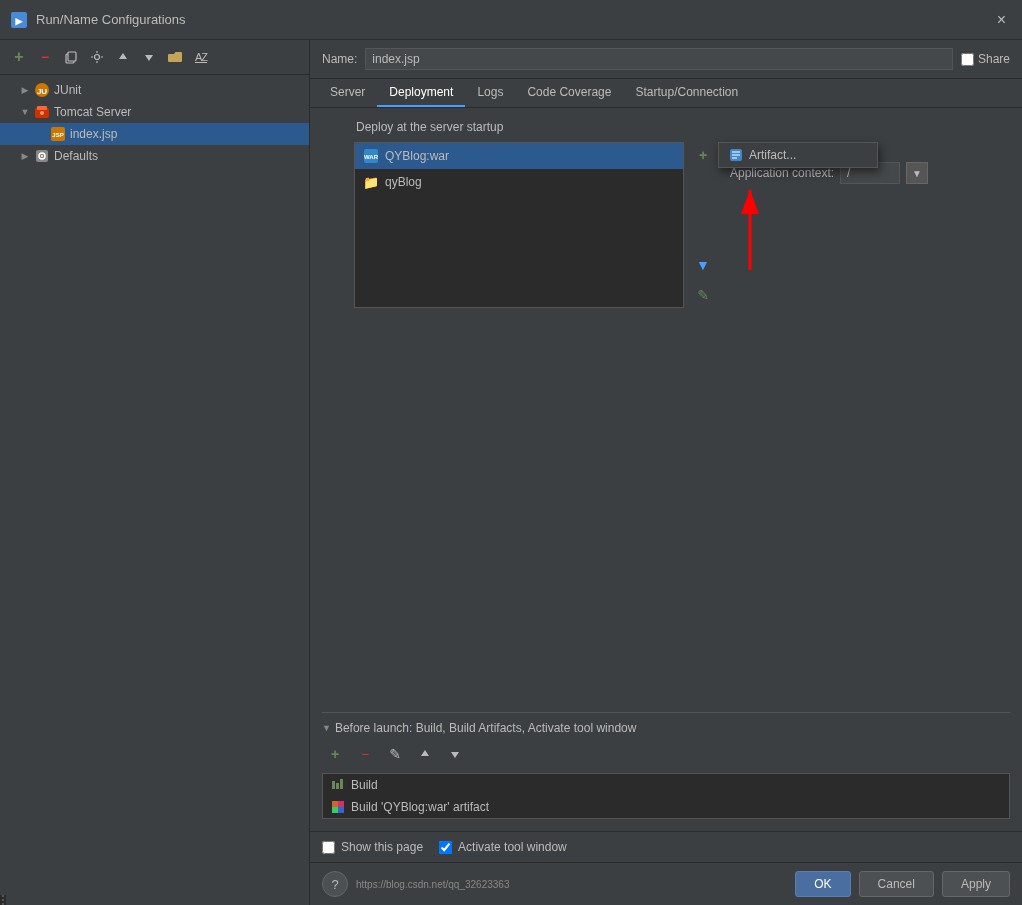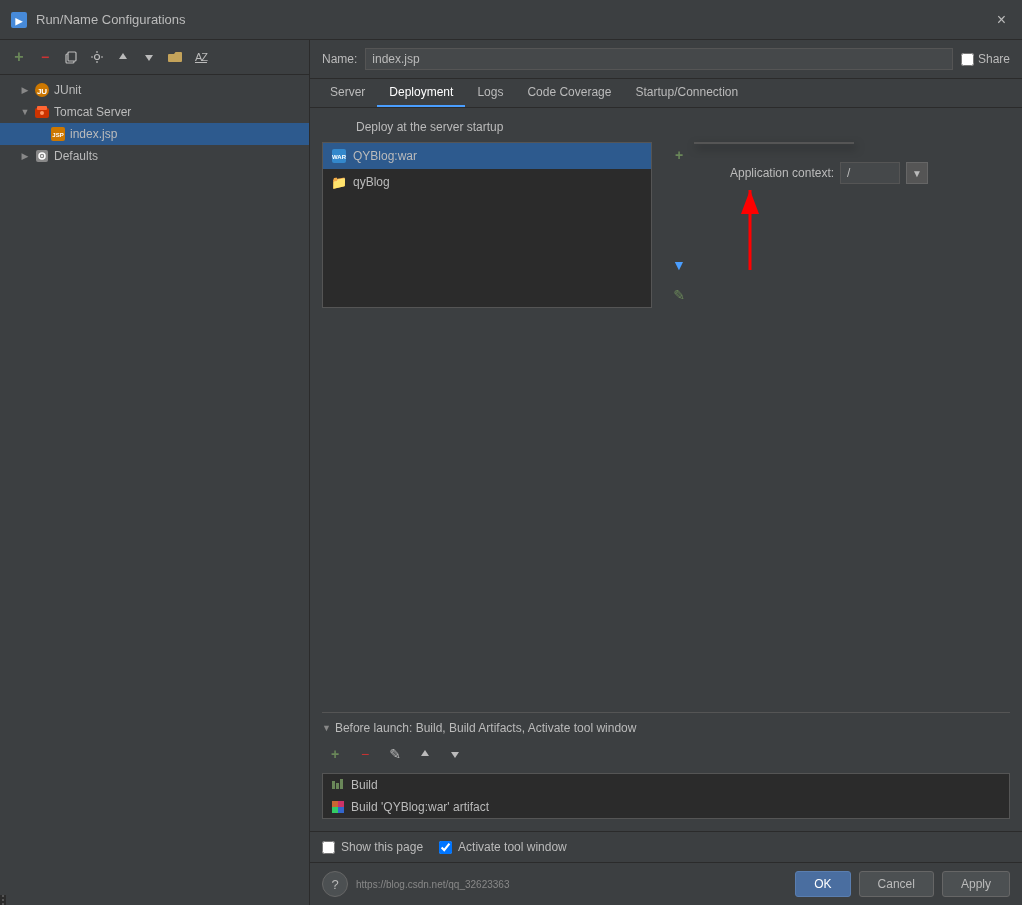--- a/index.html
+++ b/index.html
@@ -336,21 +336,22 @@
     }
 
     
     .red-arrow-overlay {
       position: absolute;
       pointer-events: none;
     }
 
     .deploy-and-actions {
       display: flex;
-      gap: 8px;
+      gap: 0;
+      margin-left: 32px;
     }
 
     .resize-handle {
       width: 6px;
       background: #2b2b2b;
       cursor: col-resize;
       display: flex;
       flex-direction: column;
       align-items: center;
       justify-content: center;
@@ -503,20 +504,27 @@
               <span>qyBlog</span>
             </div>
           </div>
 
           <div style="display:flex; flex-direction:column; padding-left:6px; gap:4px;">
 
             <div style="position:relative;">
               <div class="action-btn green-plus">+</div>
 
               <div class="dropdown-menu" style="left:28px; top:0px;">
+                <div class="dropdown-item">
+                  <svg width="14" height="14" viewBox="0 0 14 14">
+                    <rect x="1" y="1" width="12" height="12" rx="2" fill="#4488cc"></rect>
+                    <path d="M3 4h8M3 7h8M3 10h5" stroke="white" stroke-width="1"></path>
+                  </svg>
+                  <span>Artifact...</span>
+                </div>
               </div>
             </div>
 
             <div style="position:absolute; left:730px; top:162px; display:flex; align-items:center; gap:6px;">
               <span class="app-context-label">Application context:</span>
               <input class="app-context-input" type="text" style="width: 60px;" value="/">
               <div class="app-context-dropdown">▼</div>
             </div>
 
             <div class="action-btn" style="margin-top: 80px; color: #4a9eff;">▼</div>

